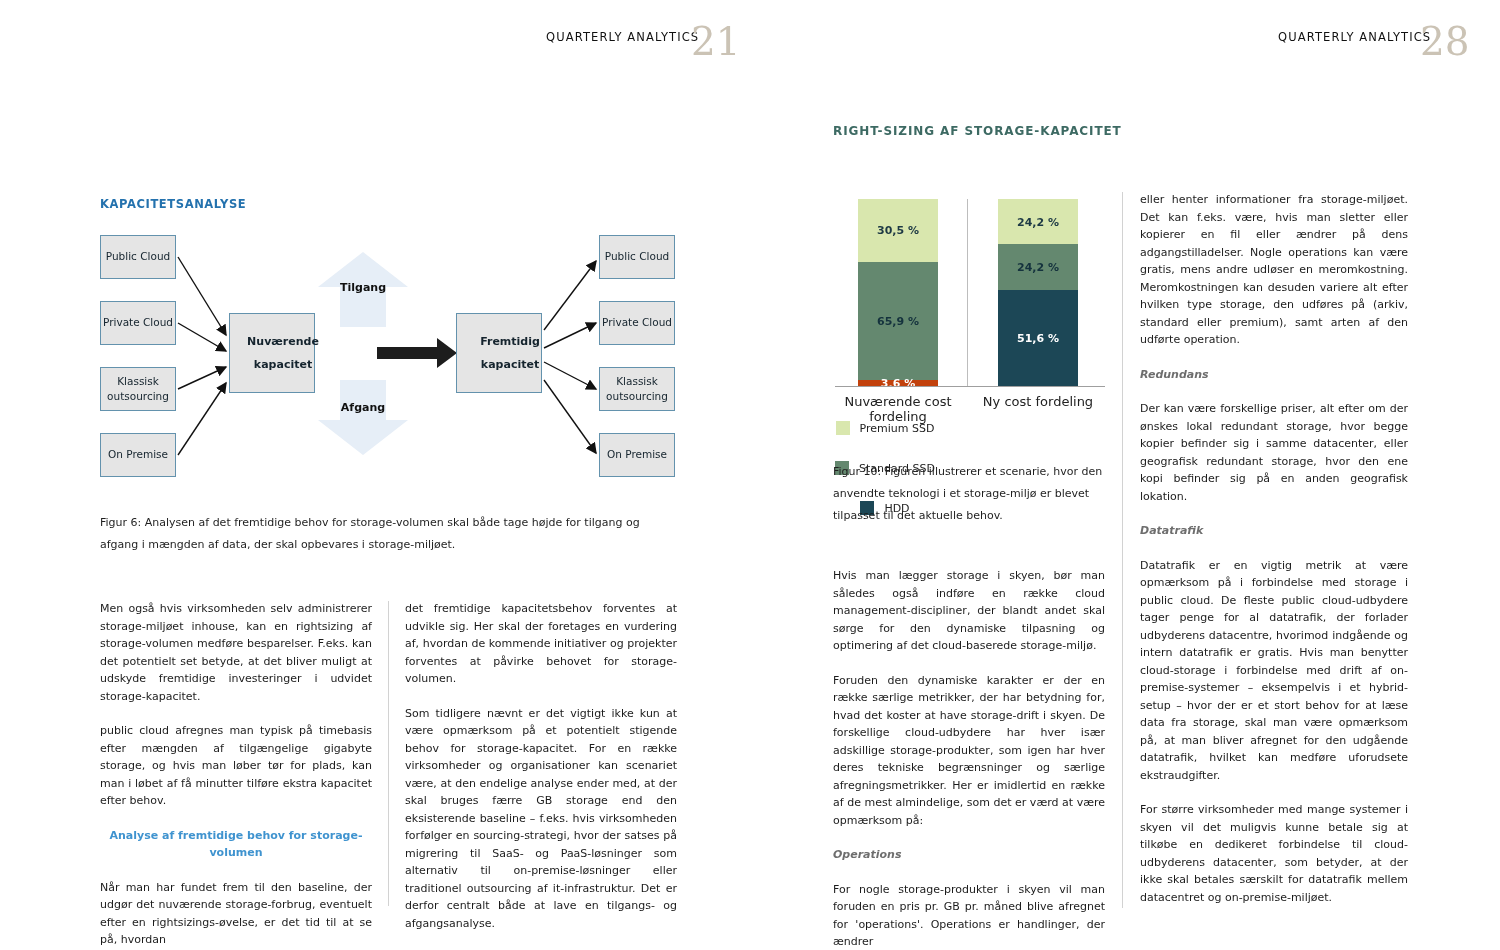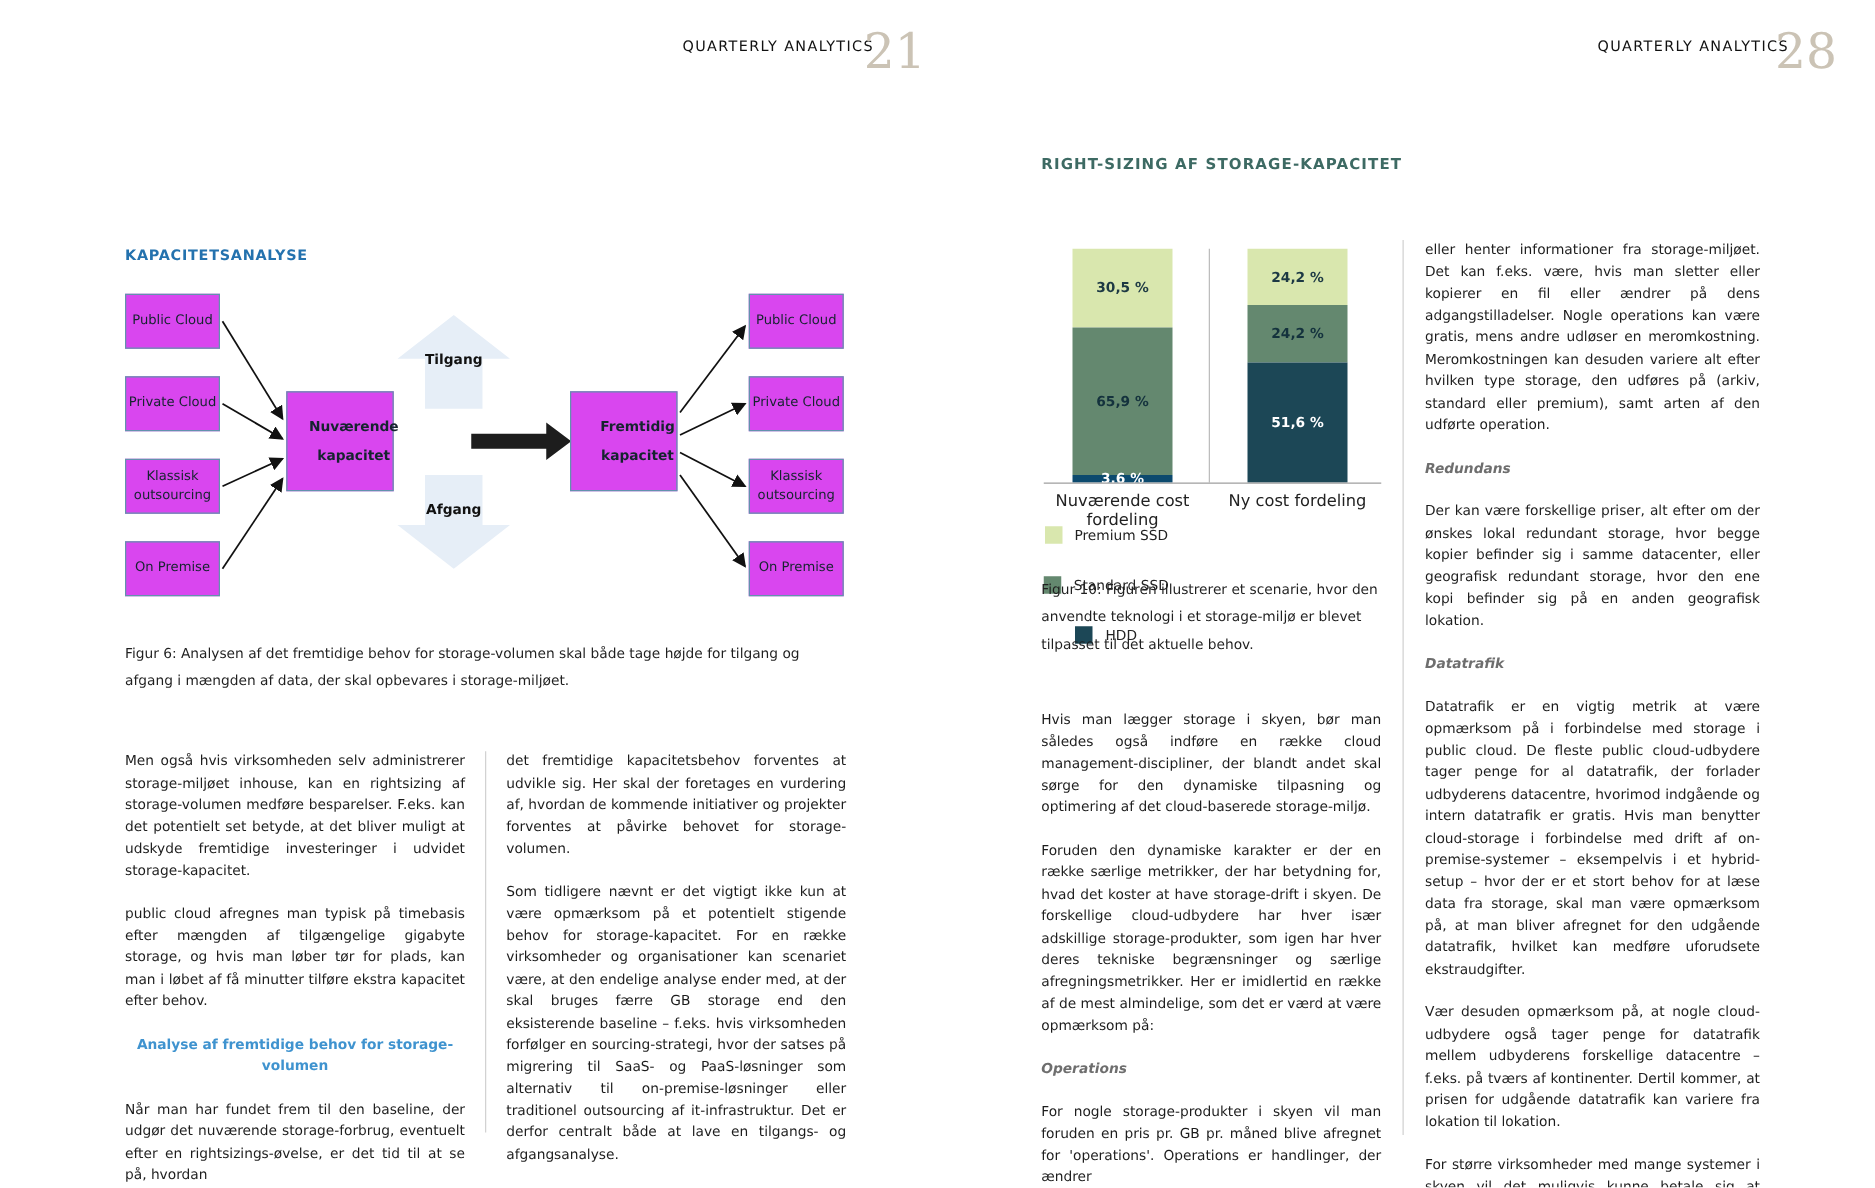--- a/index.html
+++ b/index.html
@@ -8,21 +8,21 @@
 
   
   .brand{position:absolute;font-size:11.5px;letter-spacing:1.1px;color:#111;}
   .pagenum{position:absolute;font-family:"DejaVu Serif","Liberation Serif",serif;
            font-size:39px;line-height:1;color:#cbc3b5;}
 
   
   .diagram-title{position:absolute;left:100px;top:197px;font-size:11.5px;font-weight:bold;
                  letter-spacing:0.6px;color:#2472ae;}
   .diagram-svg{position:absolute;left:100px;top:230px;width:580px;height:250px;}
-  .dbox{position:absolute;width:76px;height:44px;background:#d946ef;border:1px solid #6392ad;
+  .dbox{position:absolute;width:76px;height:44px;background:#e5e5e5;border:1px solid #6392ad;
         display:flex;align-items:center;justify-content:center;text-align:center;
         font-size:10.5px;color:#15242e;line-height:1.45;box-sizing:border-box;padding:2px;}
   .dbox.center{width:86px;height:80px;font-weight:bold;font-size:11px;line-height:2.1;padding-left:24px;}
   .b-src0{left:100px;top:235px}.b-src1{left:100px;top:301px}.b-src2{left:100px;top:367px}.b-src3{left:100px;top:433px}
   .b-ctrA{left:229px;top:313px}.b-ctrB{left:456px;top:313px}
   .b-tgt0{left:599px;top:235px}.b-tgt1{left:599px;top:301px}.b-tgt2{left:599px;top:367px}.b-tgt3{left:599px;top:433px}
   .flow-label{position:absolute;width:90px;text-align:center;font-size:11px;font-weight:bold;color:#111;}
   .fl-up{left:318px;top:281px}.fl-down{left:318px;top:401px}
 
   
@@ -131,21 +131,21 @@
     <div class="section-title">RIGHT-SIZING AF STORAGE-KAPACITET</div>
 
     <div class="chart">
       <div class="bar bar1">
           <div class="seg" style="height: 66px; background: rgb(217, 231, 174);">
             <div class="seg-label" style="color: rgb(29, 57, 68);">30,5 %</div>
           </div>
           <div class="seg" style="height: 123.233px; background: rgb(100, 136, 111);">
             <div class="seg-label" style="color: rgb(20, 50, 61);">65,9 %</div>
           </div>
-          <div class="seg" style="height: 6.732px; background: #0c4a6e;">
+          <div class="seg" style="height: 6.732px; background: #c2410c;">
             <div class="seg-label" style="color: rgb(255, 255, 255);">3,6 %</div>
           </div>
         </div>
       <div class="bar bar2">
           <div class="seg" style="height: 45.254px; background: rgb(217, 231, 174);">
             <div class="seg-label" style="color: rgb(29, 57, 68);">24,2 %</div>
           </div>
           <div class="seg" style="height: 45.254px; background: rgb(100, 136, 111);">
             <div class="seg-label" style="color: rgb(20, 50, 61);">24,2 %</div>
           </div>
@@ -184,18 +184,17 @@
       <p class="sub-italic">Operations</p>
       <p class="tight">For nogle storage-produkter i skyen vil man foruden en pris pr. GB pr. måned blive afregnet for 'operations'. Operations er handlinger, der ændrer</p>
     </div>
 
     <div class="col col-r">
       <p>eller henter informationer fra storage-miljøet. Det kan f.eks. være, hvis man sletter eller kopierer en fil eller ændrer på dens adgangstilladelser. Nogle operations kan være gratis, mens andre udløser en meromkostning. Meromkostningen kan desuden variere alt efter hvilken type storage, den udføres på (arkiv, standard eller premium), samt arten af den udførte operation.</p>
       <p class="sub-italic">Redundans</p>
       <p>Der kan være forskellige priser, alt efter om der ønskes lokal redundant storage, hvor begge kopier befinder sig i samme datacenter, eller geografisk redundant storage, hvor den ene kopi befinder sig på en anden geografisk lokation.</p>
       <p class="sub-italic">Datatrafik</p>
       <p>Datatrafik er en vigtig metrik at være opmærksom på i forbindelse med storage i public cloud. De fleste public cloud-udbydere tager penge for al datatrafik, der forlader udbyderens datacentre, hvorimod indgående og intern datatrafik er gratis. Hvis man benytter cloud-storage i forbindelse med drift af on-premise-systemer – eksempelvis i et hybrid-setup – hvor der er et stort behov for at læse data fra storage, skal man være opmærksom på, at man bliver afregnet for den udgående datatrafik, hvilket kan medføre uforudsete ekstraudgifter.</p>
-      <p>Vær desuden opmærksom på, at nogle cloud-udbydere også tager penge for datatrafik mellem udbyderens forskellige datacentre – f.eks. på tværs af kontinenter. Dertil kommer, at prisen for udgående datatrafik kan variere fra lokation til lokation.</p>
       <p class="tight">For større virksomheder med mange systemer i skyen vil det muligvis kunne betale sig at tilkøbe en dedikeret forbindelse til cloud-udbyderens datacenter, som betyder, at der ikke skal betales særskilt for datatrafik mellem datacentret og on-premise-miljøet.</p>
     </div>
   </div>
 
 </div>
 
 </body></html>

